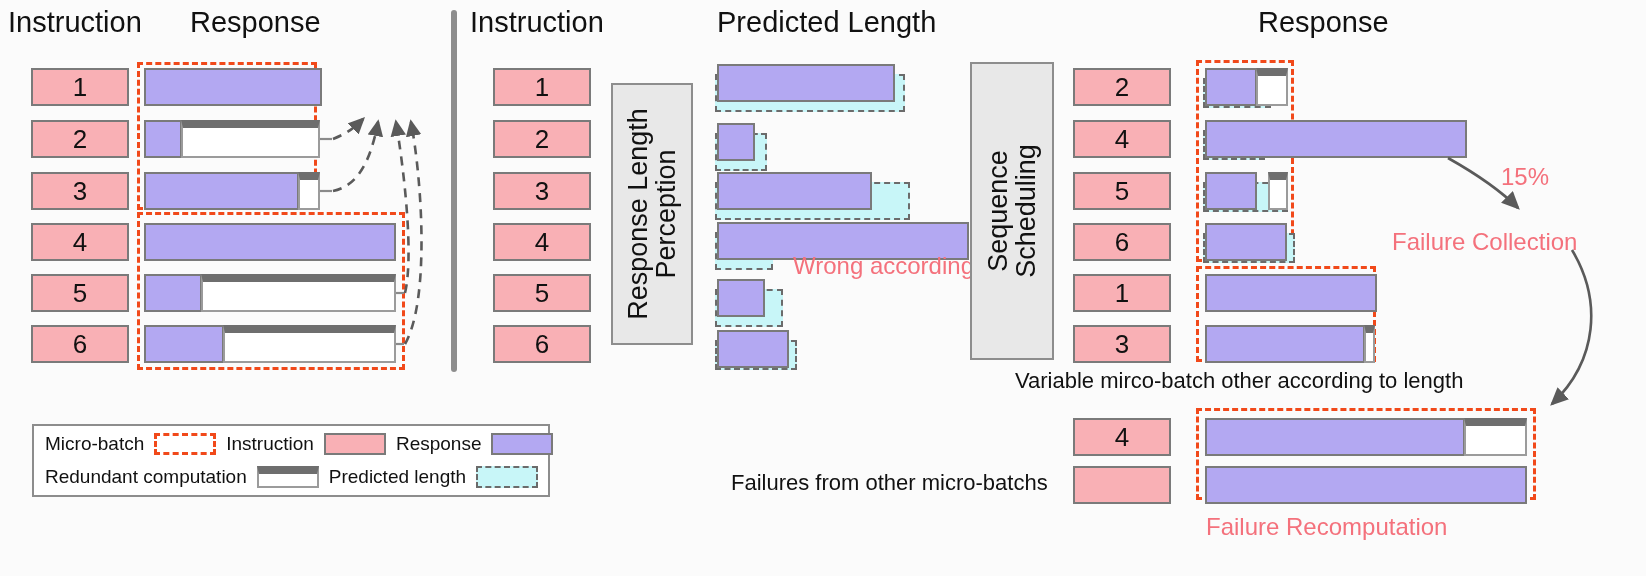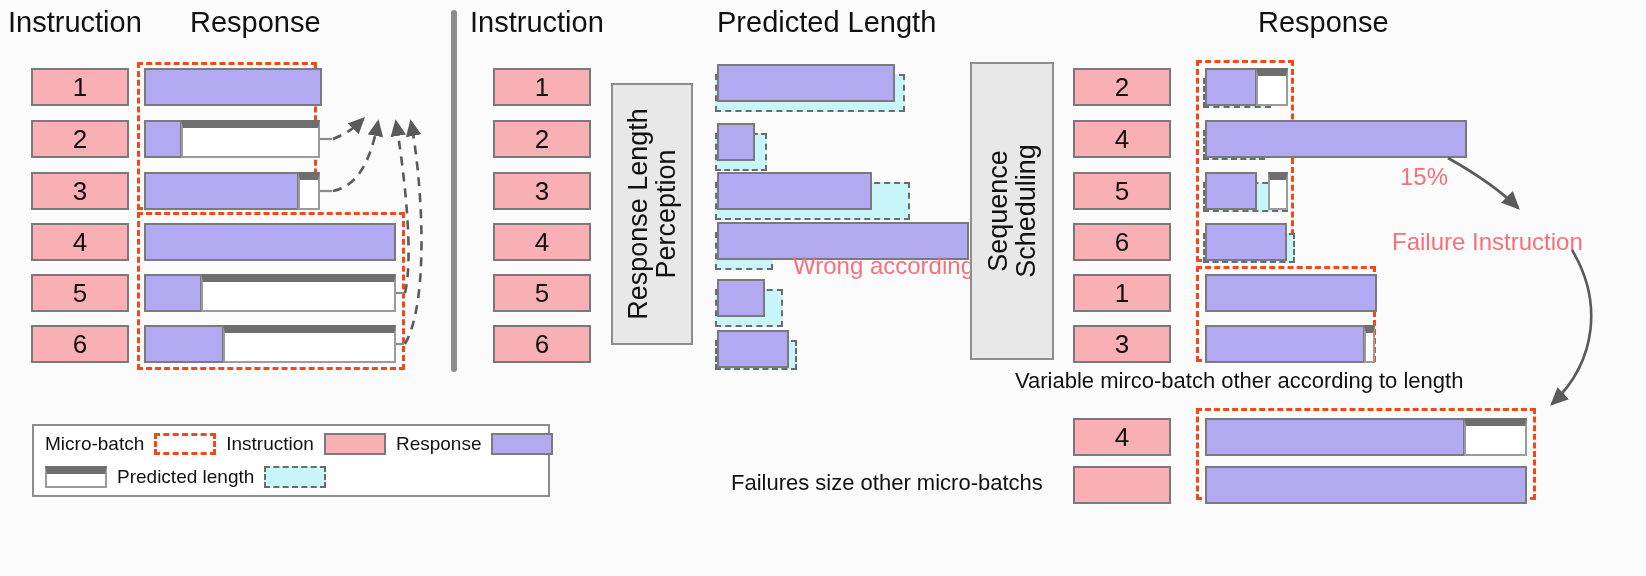--- a/index.html
+++ b/index.html
@@ -145,46 +145,48 @@
   <div class="redun" style="left:1268px;top:172px;width:20px;height:38px;"></div>
 
   <div class="pred" style="left:1203px;top:233px;width:92px;height:30px;"></div>
   <div class="resp" style="left:1205px;top:223px;width:82px;height:38px;"></div>
 
   <div class="resp" style="left:1205px;top:274px;width:172px;height:38px;"></div>
 
   <div class="resp" style="left:1205px;top:325px;width:160px;height:38px;"></div>
   <div class="redun" style="left:1364px;top:325px;width:11px;height:38px;"></div>
 
-  <div class="redtxt" style="left:1400px;top:163px;">15%</div>
-  <div class="redtxt" style="left:1392px;top:228px;">Failure Instruction</div>
+  <div class="redtxt" style="left:1501px;top:163px;">15%</div>
+  <div class="redtxt" style="left:1392px;top:228px;">Failure Collection</div>
 
   <div class="blktxt" style="left:1015px;top:368px;">Variable mirco-batch other according to length</div>
 
   <div class="mb" style="left:1196px;top:408px;width:340px;height:92px;"></div>
 
   <div class="instr" style="left:1073px;top:418px;width:98px;height:38px;">4</div>
   <div class="instr" style="left:1073px;top:466px;width:98px;height:38px;"></div>
 
   <div class="resp" style="left:1205px;top:418px;width:260px;height:38px;"></div>
   <div class="redun" style="left:1464px;top:418px;width:63px;height:38px;"></div>
   <div class="resp" style="left:1205px;top:466px;width:322px;height:38px;"></div>
 
-  <div class="blktxt" style="left:731px;top:470px;">Failures size other micro-batchs</div>
+  <div class="blktxt" style="left:731px;top:470px;">Failures from other micro-batchs</div>
+  <div class="redtxt" style="left:1206px;top:513px;">Failure Recomputation</div>
 
   <div class="legend" style="left:32px;top:424px;width:518px;height:73px;"></div>
   <div class="lgrow" style="left:45px;top:433px;">
     <span>Micro-batch</span>
     <span class="sw sw-mb"></span>
     <span>Instruction</span>
     <span class="sw sw-in"></span>
     <span>Response</span>
     <span class="sw sw-re"></span>
   </div>
   <div class="lgrow" style="left:45px;top:466px;">
+    <span>Redundant computation</span>
     <span class="sw sw-rd"></span>
     <span>Predicted length</span>
     <span class="sw sw-pl"></span>
   </div>
 
   <svg class="ov" viewBox="0 0 1646 576">
     <defs>
       <marker id="ah" markerWidth="7" markerHeight="7" refX="5.4" refY="3" orient="auto">
         <path d="M0,0 L6.5,3 L0,6 z" fill="#5a5a5a"></path>
       </marker>

